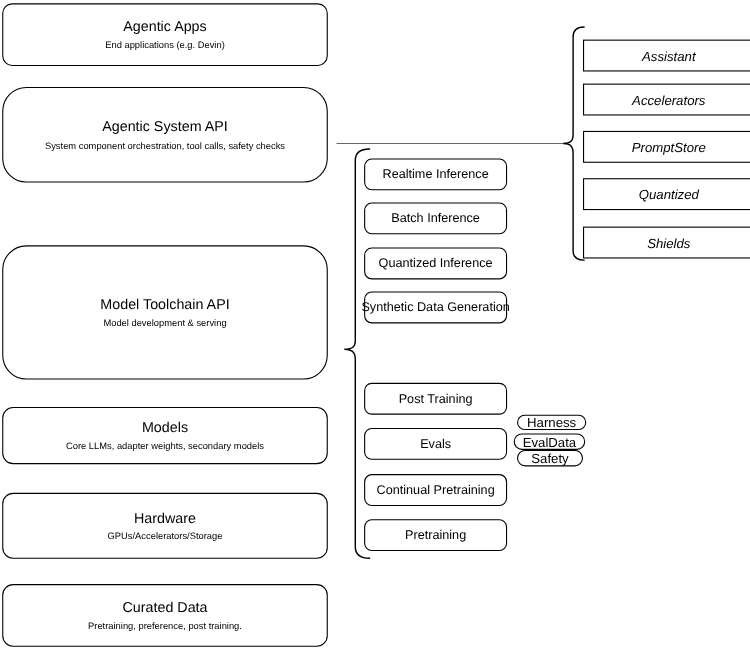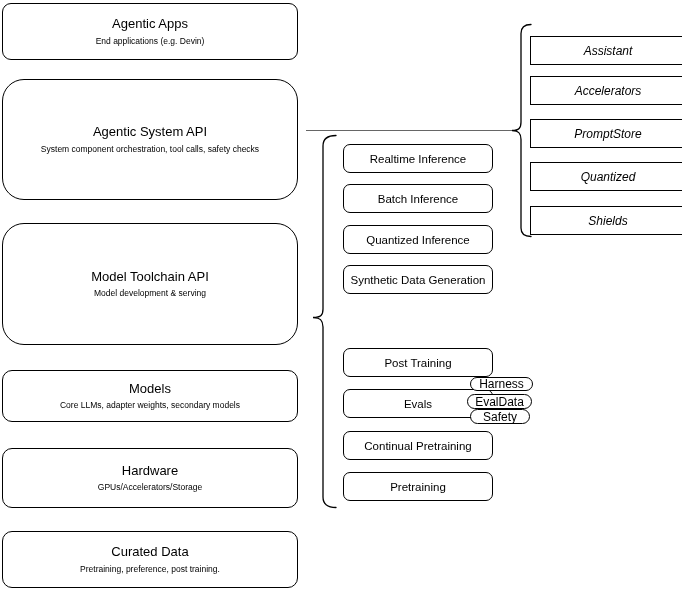--- a/index.html
+++ b/index.html
@@ -11,24 +11,24 @@
   .lbox{
     position:absolute;left:2px;width:296px;box-sizing:border-box;
     border:1px solid #000;background:#fff;
     display:flex;flex-direction:column;align-items:center;justify-content:center;
     text-align:center;gap:4px;z-index:2;
   }
   .lbox .title{font-size:13px;line-height:1.1;white-space:nowrap;}
   .lbox .subtitle{font-size:8.5px;line-height:1.2;padding:0 6px;}
   
   .mbox{
-    position:absolute;left:331px;width:150px;height:29px;box-sizing:border-box;
+    position:absolute;left:331px;width:130px;height:29px;box-sizing:border-box;
     border:1px solid #000;border-radius:7px;background:#fff;
     display:flex;align-items:center;justify-content:center;
-    font-size:11.5px;white-space:nowrap;z-index:2;margin-left:12px;
+    font-size:11.5px;white-space:nowrap;z-index:2;
   }
   
   .rbox{
     position:absolute;left:530px;width:156px;height:29px;box-sizing:border-box;
     border:1px solid #000;border-radius:0;background:#fff;
     display:flex;align-items:center;justify-content:center;
     font-size:12px;white-space:nowrap;z-index:2;font-style:italic;
   }
   
   .pill{
@@ -53,21 +53,21 @@
 
     <path d="M336 135.5 C327 135.5 323 139 323 146 L323 309 C323 315 321 317.5 313 317.5
              C321 317.5 323 321 323 327 L323 497 C323 504 327 507.5 336 507.5" stroke="#000000" stroke-width="1.3" fill="none" stroke-linecap="round"></path>
   </svg>
 
   <div class="lbox" style="top:3px;height:57px;border-radius:9px">
     <div class="title">Agentic Apps</div>
     <div class="subtitle">End applications (e.g. Devin)</div>
   </div>
 
-  <div class="lbox" style="top:79px;height:121px;border-radius:22px">
+  <div class="lbox" style="top:79px;height:87px;border-radius:22px">
     <div class="title">Agentic System API</div>
     <div class="subtitle">System component orchestration, tool calls, safety checks</div>
   </div>
 
   <div class="lbox" style="top:223px;height:122px;border-radius:22px">
     <div class="title">Model Toolchain API</div>
     <div class="subtitle">Model development &amp; serving</div>
   </div>
 
   <div class="lbox" style="top:370px;height:52px;border-radius:10px">

